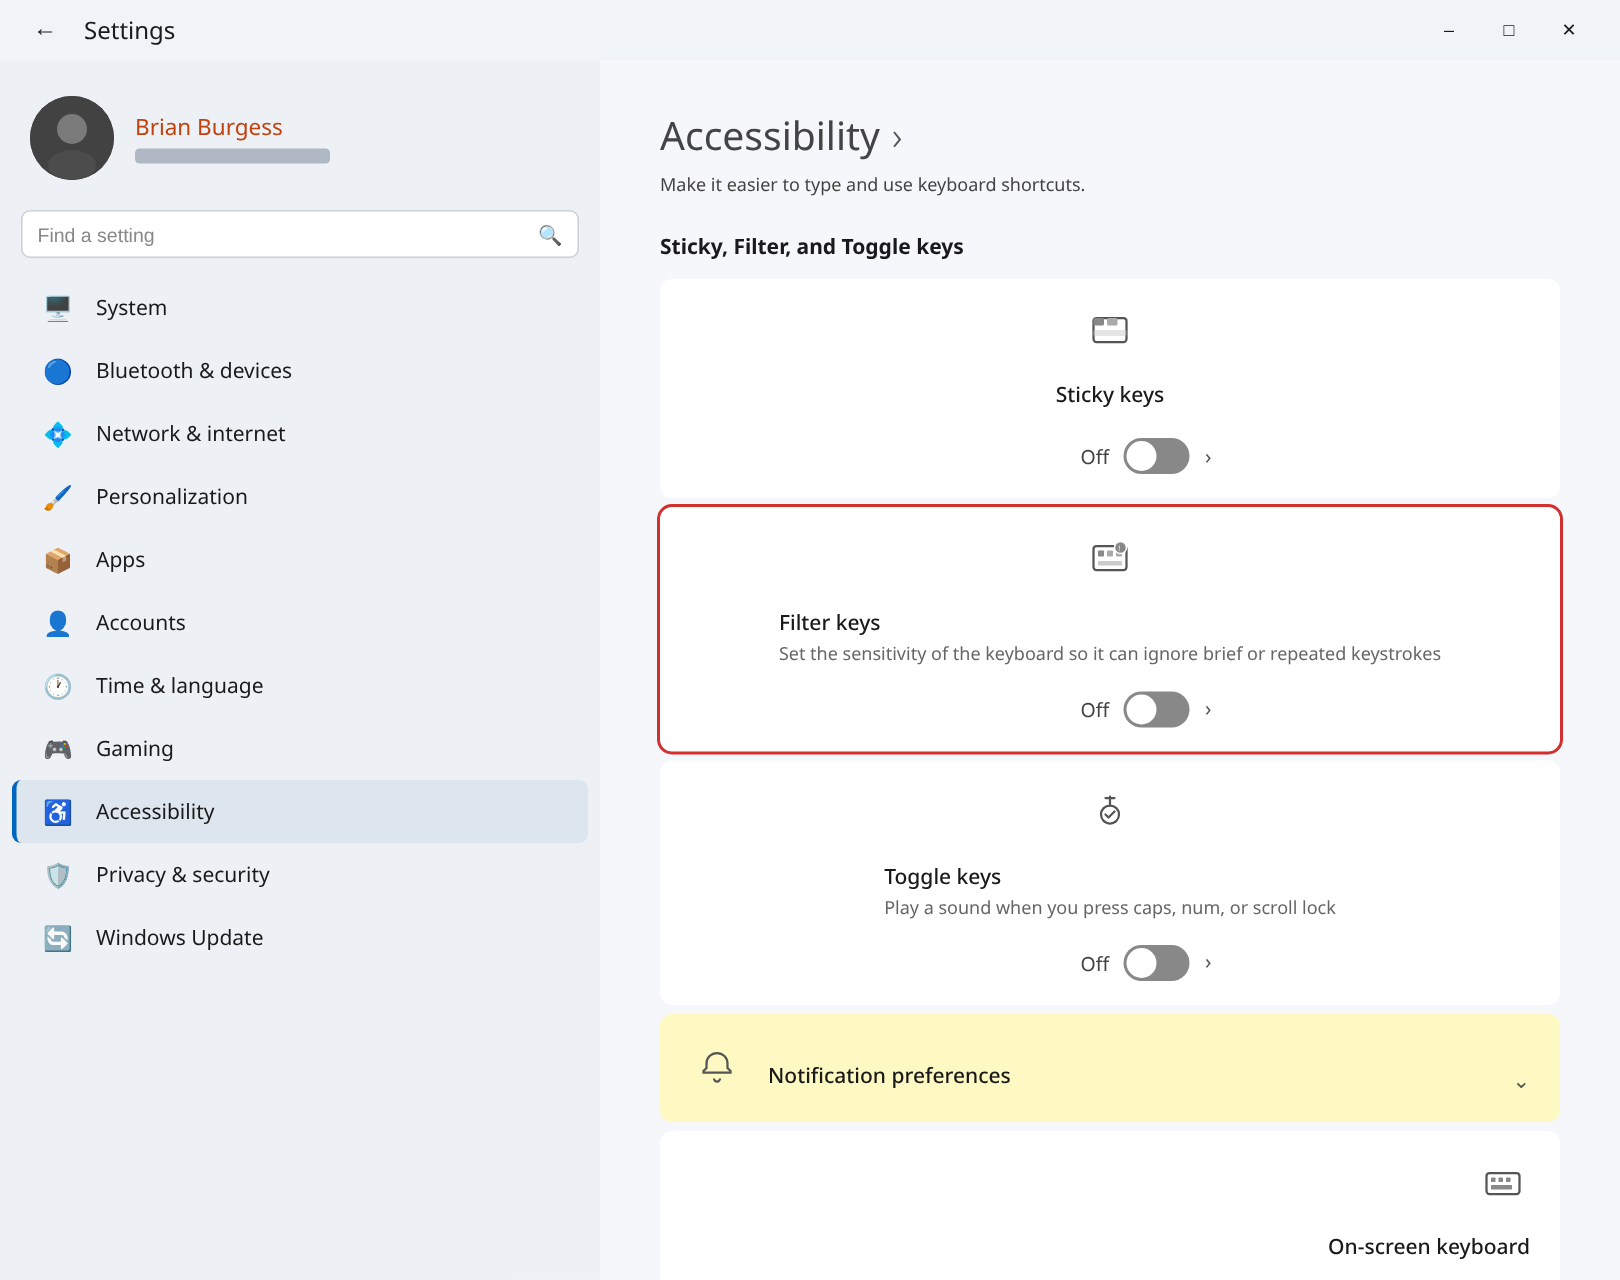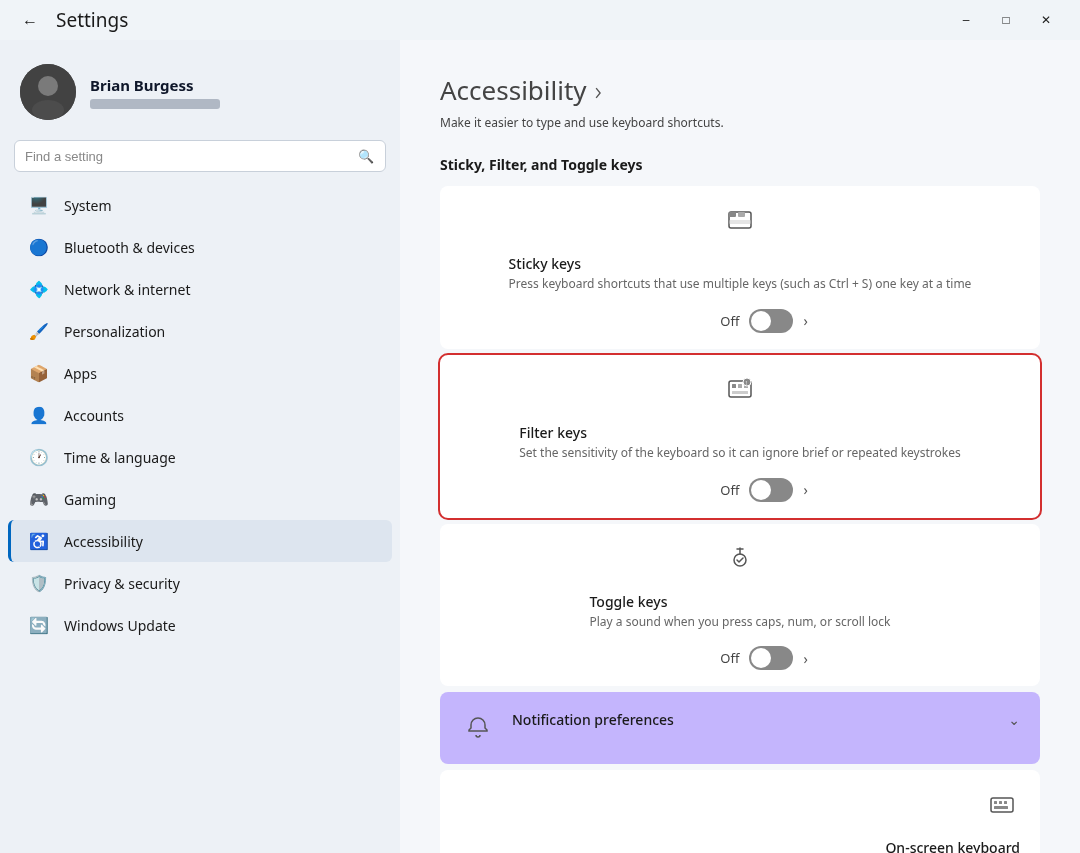--- a/index.html
+++ b/index.html
@@ -19,21 +19,21 @@
       padding: 8px 16px;
       background: #f0f4f8;
       height: 40px;
     }
     .title-bar-left {
       display: flex;
       align-items: center;
       gap: 12px;
     }
     .title-bar-title {
-      font-size: 19px;
+      font-size: 16px;
       color: #1a1a1a;
     }
     .title-bar-controls {
       display: flex;
       gap: 4px;
     }
     .title-bar-btn {
       width: 36px;
       height: 28px;
       border: none;
@@ -96,22 +96,22 @@
       color: #ccc;
       font-size: 22px;
     }
     .user-info {
       display: flex;
       flex-direction: column;
       gap: 4px;
     }
     .user-name {
       font-size: 15px;
-      font-weight: 700;
-      color: #0f172a;
+      font-weight: 400;
+      color: #c2410c;
     }
     .user-email-bar {
       width: 130px;
       height: 10px;
       background: #b0b8c4;
       border-radius: 3px;
     }
     .search-box {
       margin: 0 14px 12px 14px;
       display: flex;
@@ -268,25 +268,25 @@
     .chevron {
       color: #555;
       font-size: 14px;
     }
     .expand-chevron {
       color: #555;
       font-size: 14px;
     }
     .notification-row {
       display: flex;
-      align-items: flex-start;
+      align-items: flex-end;
       padding: 18px 20px;
       gap: 16px;
       cursor: pointer;
-      background: #c4b5fd;
+      background: #fef9c3;
       border-radius: 8px;
       margin-bottom: 6px;
     }
     .section-gap { margin-top: 24px; }
     .on-screen-card {
       background: white;
       border-radius: 8px;
     }
     .on-screen-row {
       display: flex;
@@ -403,21 +403,20 @@
         <div class="row-icon">
           <svg width="28" height="28" viewBox="0 0 28 28" fill="none">
             <rect x="3" y="6" width="22" height="16" rx="2" stroke="#555" stroke-width="1.5" fill="none"></rect>
             <rect x="3" y="6" width="7" height="5" rx="1" fill="#888"></rect>
             <rect x="12" y="6" width="7" height="5" rx="1" fill="#aaa"></rect>
             <rect x="3" y="14" width="22" height="4" rx="1" fill="#ccc" opacity="0.5"></rect>
           </svg>
         </div>
         <div class="row-text">
           <div class="row-title">Sticky keys</div>
-          <div class="row-desc">Press keyboard shortcuts that use multiple keys (such as Ctrl + S) one key at a time</div>
         </div>
         <div class="row-right">
           <span class="toggle-label">Off</span>
           <div class="toggle">
             <div class="toggle-knob"></div>
           </div>
           <span class="chevron">›</span>
         </div>
       </div>
     </div>

